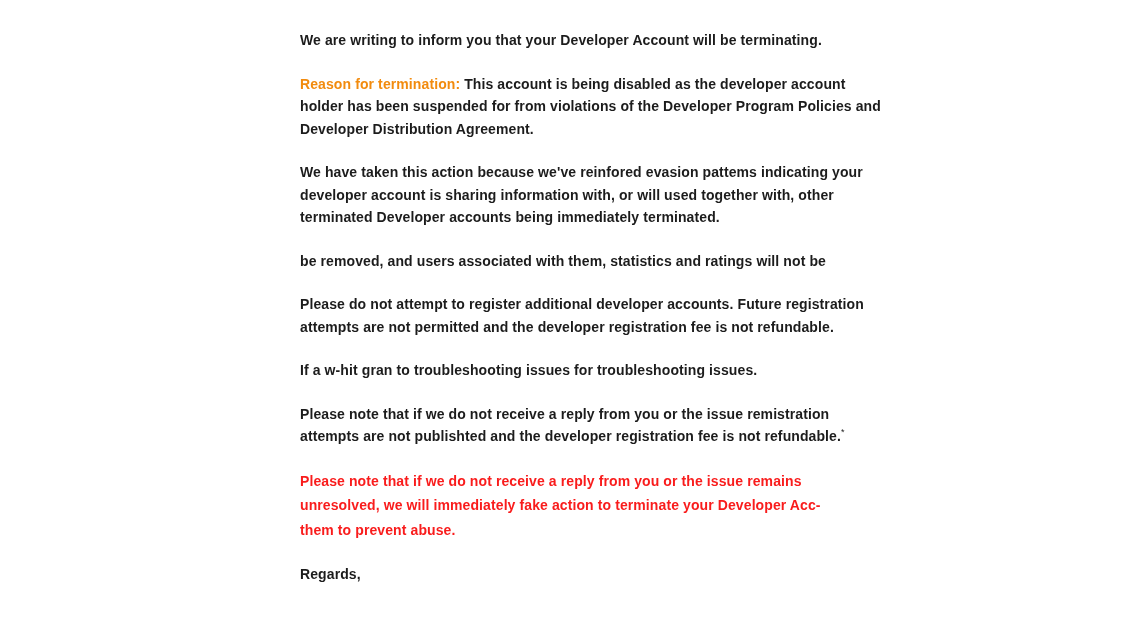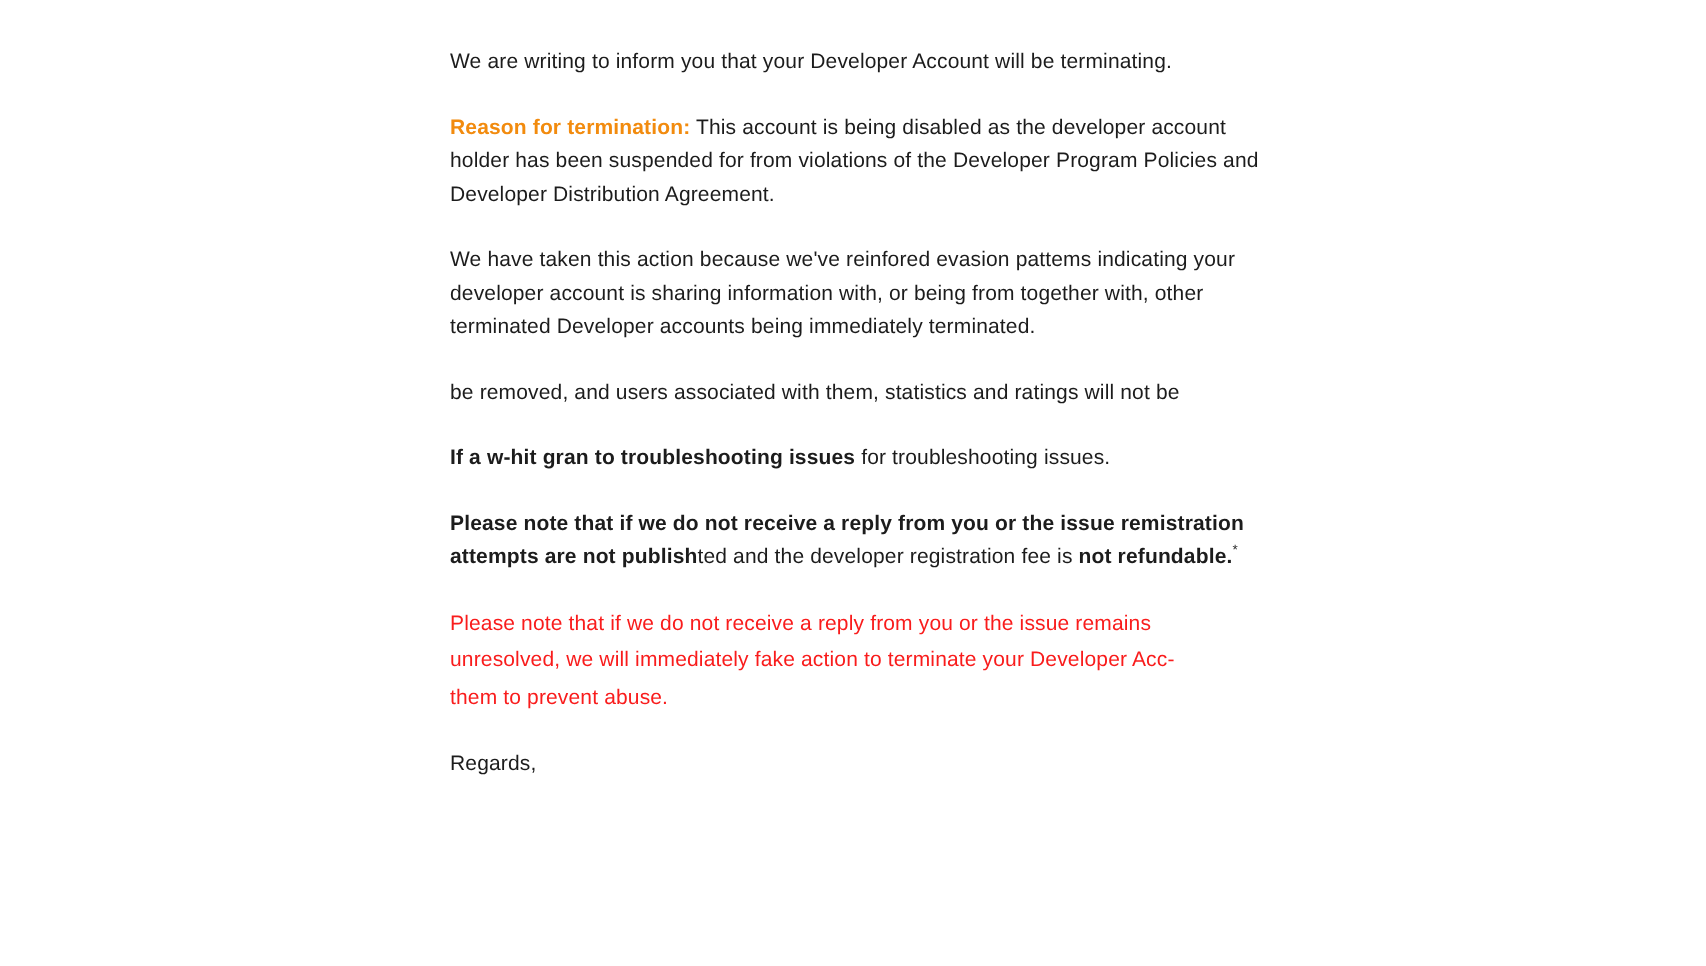--- a/index.html
+++ b/index.html
@@ -23,21 +23,21 @@
     left: 300px;
     top: 29px;
     width: 585px;
     color: var(--body-text);
     font-size: 14px;
     line-height: 22.5px;
     letter-spacing: 0.1px;
   }
   .para { margin: 0 0 21px 0; }
   .line { white-space: nowrap; }
-  .seg-normal { font-weight: 400; }
+  .seg-normal { font-weight: 700; }
   .seg-bold { font-weight: 700; }
   .seg-orange { color: var(--accent-orange); font-weight: 700; }
   sup.seg-sup { font-size: 9px; line-height: 0; }
   .para-red {
     color: var(--alert-red);
     font-weight: 700;
     line-height: 24.5px;
   }
 </style>
 </head>
@@ -47,25 +47,29 @@
     <div class="para">
       <div class="line"><span class="seg-normal">We are writing to inform you that your Developer Account will be terminating.</span></div>
     </div>
     <div class="para">
       <div class="line"><span class="seg-orange">Reason for termination:</span><span class="seg-normal"> This account is being disabled as the developer account</span></div>
       <div class="line"><span class="seg-normal">holder has been suspended for from violations of the Developer Program Policies and</span></div>
       <div class="line"><span class="seg-normal">Developer Distribution Agreement.</span></div>
     </div>
     <div class="para">
       <div class="line"><span class="seg-normal">We have taken this action because we've reinfored evasion pattems indicating your</span></div>
-      <div class="line"><span class="seg-normal">developer account is sharing information with, or being from together with, other</span></div>
+      <div class="line"><span class="seg-normal">developer account is sharing information with, or will used together with, other</span></div>
       <div class="line"><span class="seg-normal">terminated Developer accounts being immediately terminated.</span></div>
     </div>
     <div class="para">
       <div class="line"><span class="seg-normal">be removed, and users associated with them, statistics and ratings will not be</span></div>
+    </div>
+    <div class="para">
+      <div class="line"><span class="seg-bold">Please do not attempt to register additional developer accounts.</span><span class="seg-normal"> Future registration</span></div>
+      <div class="line"><span class="seg-normal">attempts are not permitted and the developer registration fee is not refundable.</span></div>
     </div>
     <div class="para">
       <div class="line"><span class="seg-bold">If a w-hit gran to troubleshooting issues</span><span class="seg-normal"> for troubleshooting issues.</span></div>
     </div>
     <div class="para">
       <div class="line"><span class="seg-bold">Please note that if we do not receive a reply from you or the issue remistration</span></div>
       <div class="line"><span class="seg-bold">attempts are not publish</span><span class="seg-normal">ted and the developer registration fee is </span><span class="seg-bold">not refundable.</span><sup class="seg-sup">*</sup></div>
     </div>
     <div class="para para-red">
       <div class="line"><span class="seg-normal">Please note that if we do not receive a reply from you or the issue remains</span></div>

